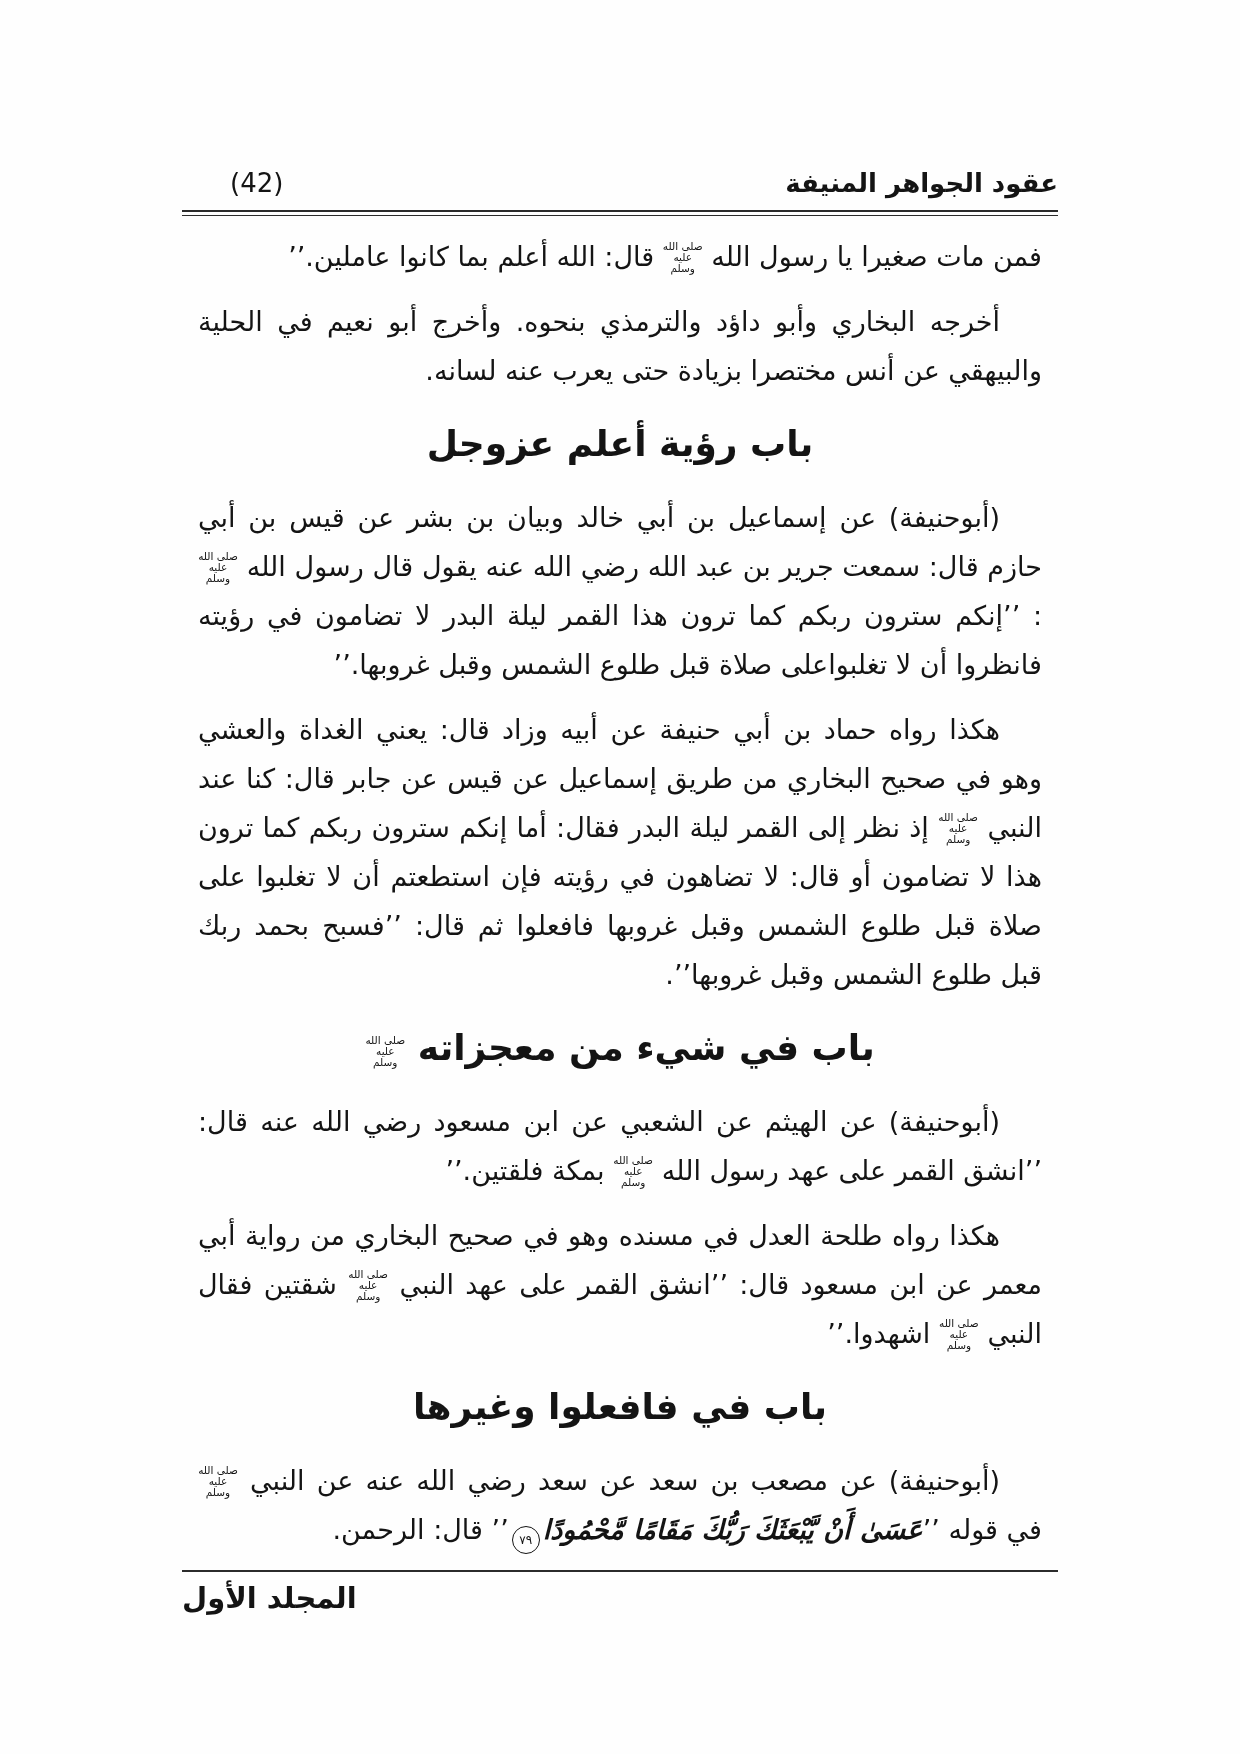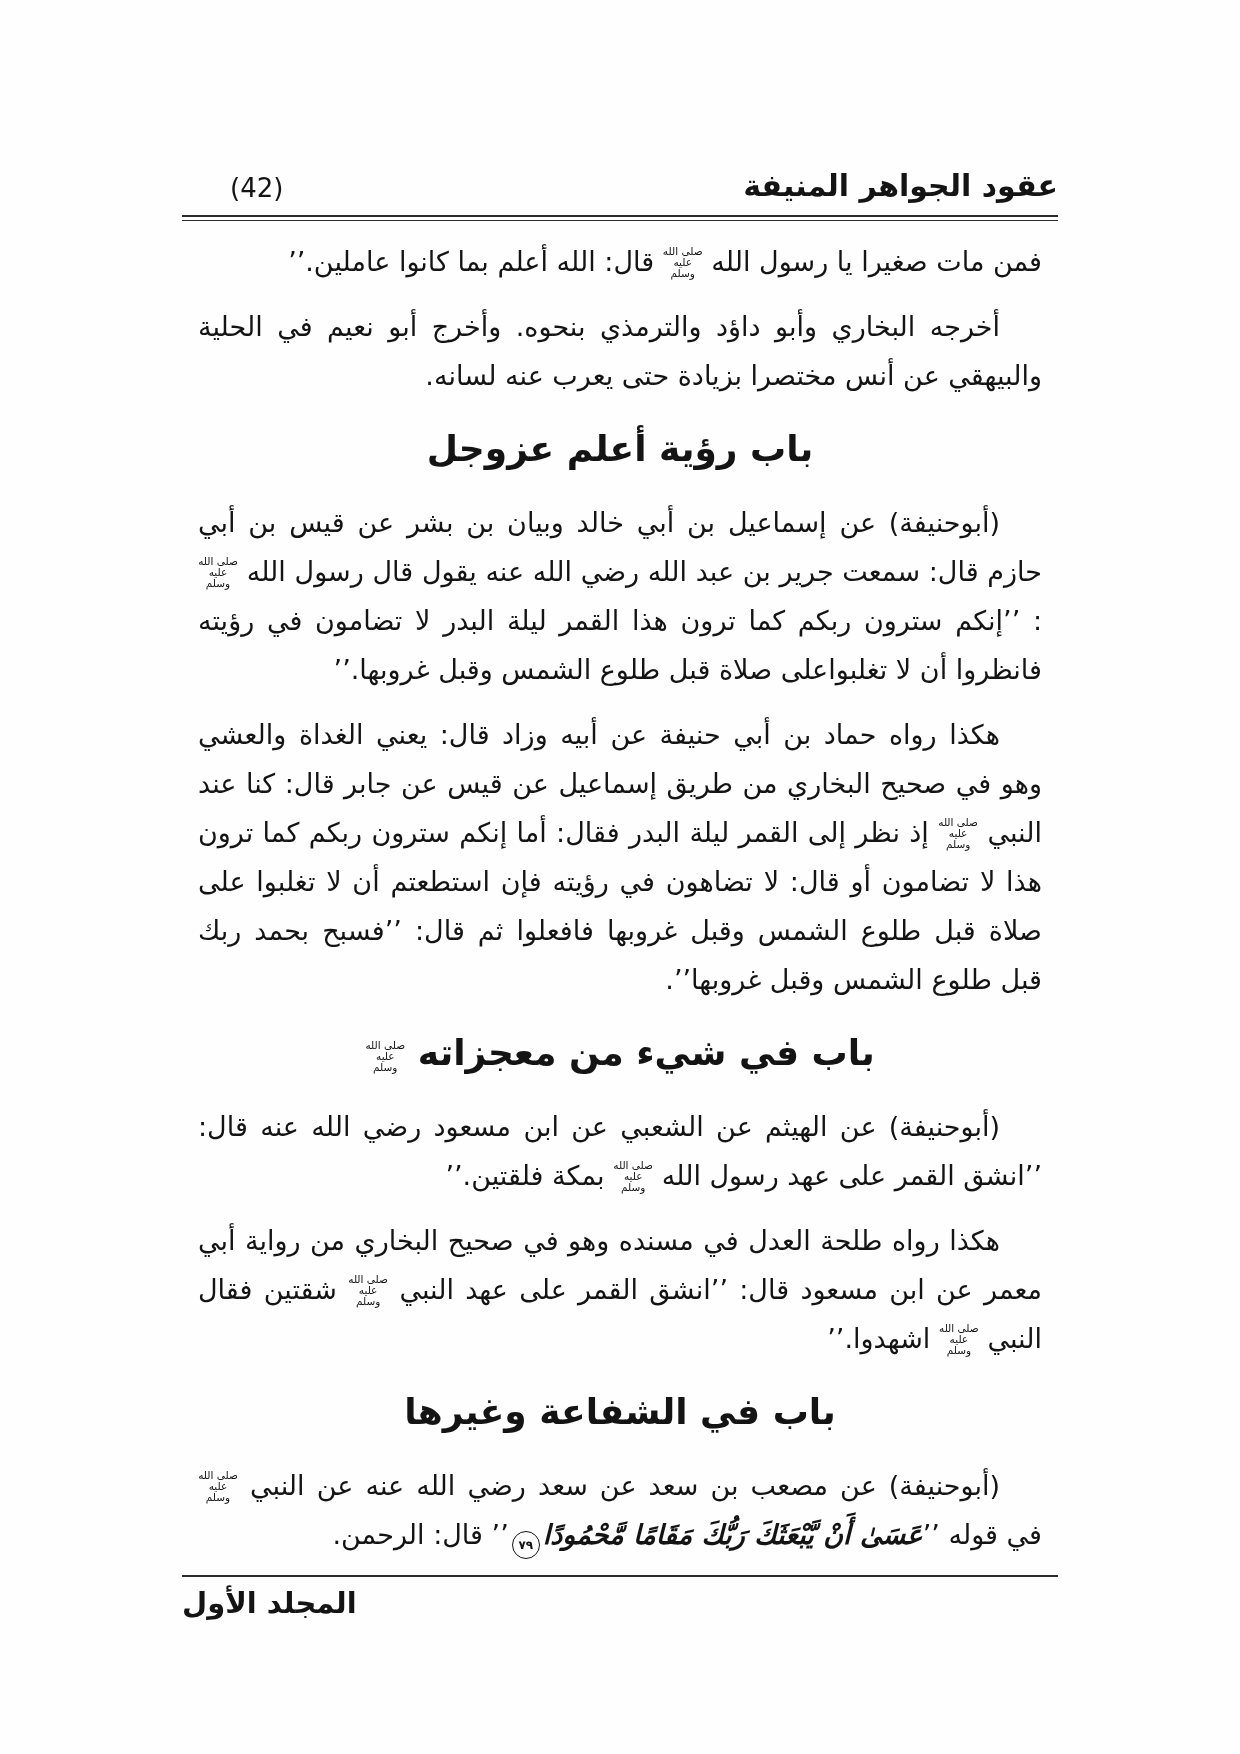--- a/index.html
+++ b/index.html
@@ -19,21 +19,21 @@
     box-sizing: border-box;
     padding: 168px 182px 0 182px;
     overflow: hidden;
   }
   .page-header {
     display: flex;
     justify-content: space-between;
     align-items: flex-end;
   }
   .book-title {
-    font-size: 30px;
+    font-size: 26px;
     font-weight: bold;
     letter-spacing: 0;
   }
   .page-number {
     font-size: 26px;
     direction: ltr;
     padding-left: 48px;
   }
   .header-rule {
     margin-top: 12px;
@@ -80,21 +80,21 @@
   .ayah-mark {
     display: inline-block;
     width: 26px;
     height: 26px;
     border: 1.5px solid #141414;
     border-radius: 50%;
     font-size: 12px;
     line-height: 26px;
     text-align: center;
     vertical-align: -5px;
-    font-weight: bold;
+    font-weight: normal;
     text-indent: 0;
     margin: 0 3px;
   }
   .page-footer {
     margin-top: 4px;
   }
   .footer-rule {
     border-top: 2px solid #2b2b2b;
     height: 0;
   }
@@ -123,21 +123,21 @@
     <p class="para indent">أخرجه البخاري وأبو داؤد والترمذي بنحوه. وأخرج أبو نعيم في الحلية والبيهقي عن أنس مختصرا بزيادة حتى يعرب عنه لسانه.</p>
 
     <h2 class="chapter-heading">باب رؤية أعلم عزوجل</h2>
     <p class="para indent">(أبوحنيفة) عن إسماعيل بن أبي خالد وبيان بن بشر عن قيس بن أبي حازم قال: سمعت جرير بن عبد الله رضي الله عنه يقول قال رسول الله <span class="saw">صلى الله عليه وسلم</span>: ’’إنكم سترون ربكم كما ترون هذا القمر ليلة البدر لا تضامون في رؤيته فانظروا أن لا تغلبواعلى صلاة قبل طلوع الشمس وقبل غروبها.’’</p>
     <p class="para indent">هكذا رواه حماد بن أبي حنيفة عن أبيه وزاد قال: يعني الغداة والعشي وهو في صحيح البخاري من طريق إسماعيل عن قيس عن جابر قال: كنا عند النبي <span class="saw">صلى الله عليه وسلم</span> إذ نظر إلى القمر ليلة البدر فقال: أما إنكم سترون ربكم كما ترون هذا لا تضامون أو قال: لا تضاهون في رؤيته فإن استطعتم أن لا تغلبوا على صلاة قبل طلوع الشمس وقبل غروبها فافعلوا ثم قال: ’’فسبح بحمد ربك قبل طلوع الشمس وقبل غروبها’’.</p>
 
     <h2 class="chapter-heading">باب في شيء من معجزاته <span class="saw">صلى الله عليه وسلم</span></h2>
     <p class="para indent">(أبوحنيفة) عن الهيثم عن الشعبي عن ابن مسعود رضي الله عنه قال: ’’انشق القمر على عهد رسول الله <span class="saw">صلى الله عليه وسلم</span> بمكة فلقتين.’’</p>
     <p class="para indent">هكذا رواه طلحة العدل في مسنده وهو في صحيح البخاري من رواية أبي معمر عن ابن مسعود قال: ’’انشق القمر على عهد النبي <span class="saw">صلى الله عليه وسلم</span> شقتين فقال النبي <span class="saw">صلى الله عليه وسلم</span> اشهدوا.’’</p>
 
-    <h2 class="chapter-heading">باب في الشفاعة وغيرها</h2>
+    <h2 class="chapter-heading">باب في فافعلوا وغيرها</h2>
     <p class="para indent"><span>(أبوحنيفة) عن مصعب بن سعد عن سعد رضي الله عنه عن النبي <span class="saw">صلى الله عليه وسلم</span> في قوله ’’</span><span class="verse">عَسَىٰ أَنْ يَّبْعَثَكَ رَبُّكَ مَقَامًا مَّحْمُودًا</span><span class="ayah-mark"><span>٧٩</span></span><span>’’ قال: الرحمن.</span></p>
 
   </main>
 
   <footer class="page-footer">
     <div class="footer-rule"></div>
     <div class="volume-label">المجلد الأول</div>
   </footer>
 
 </div>

